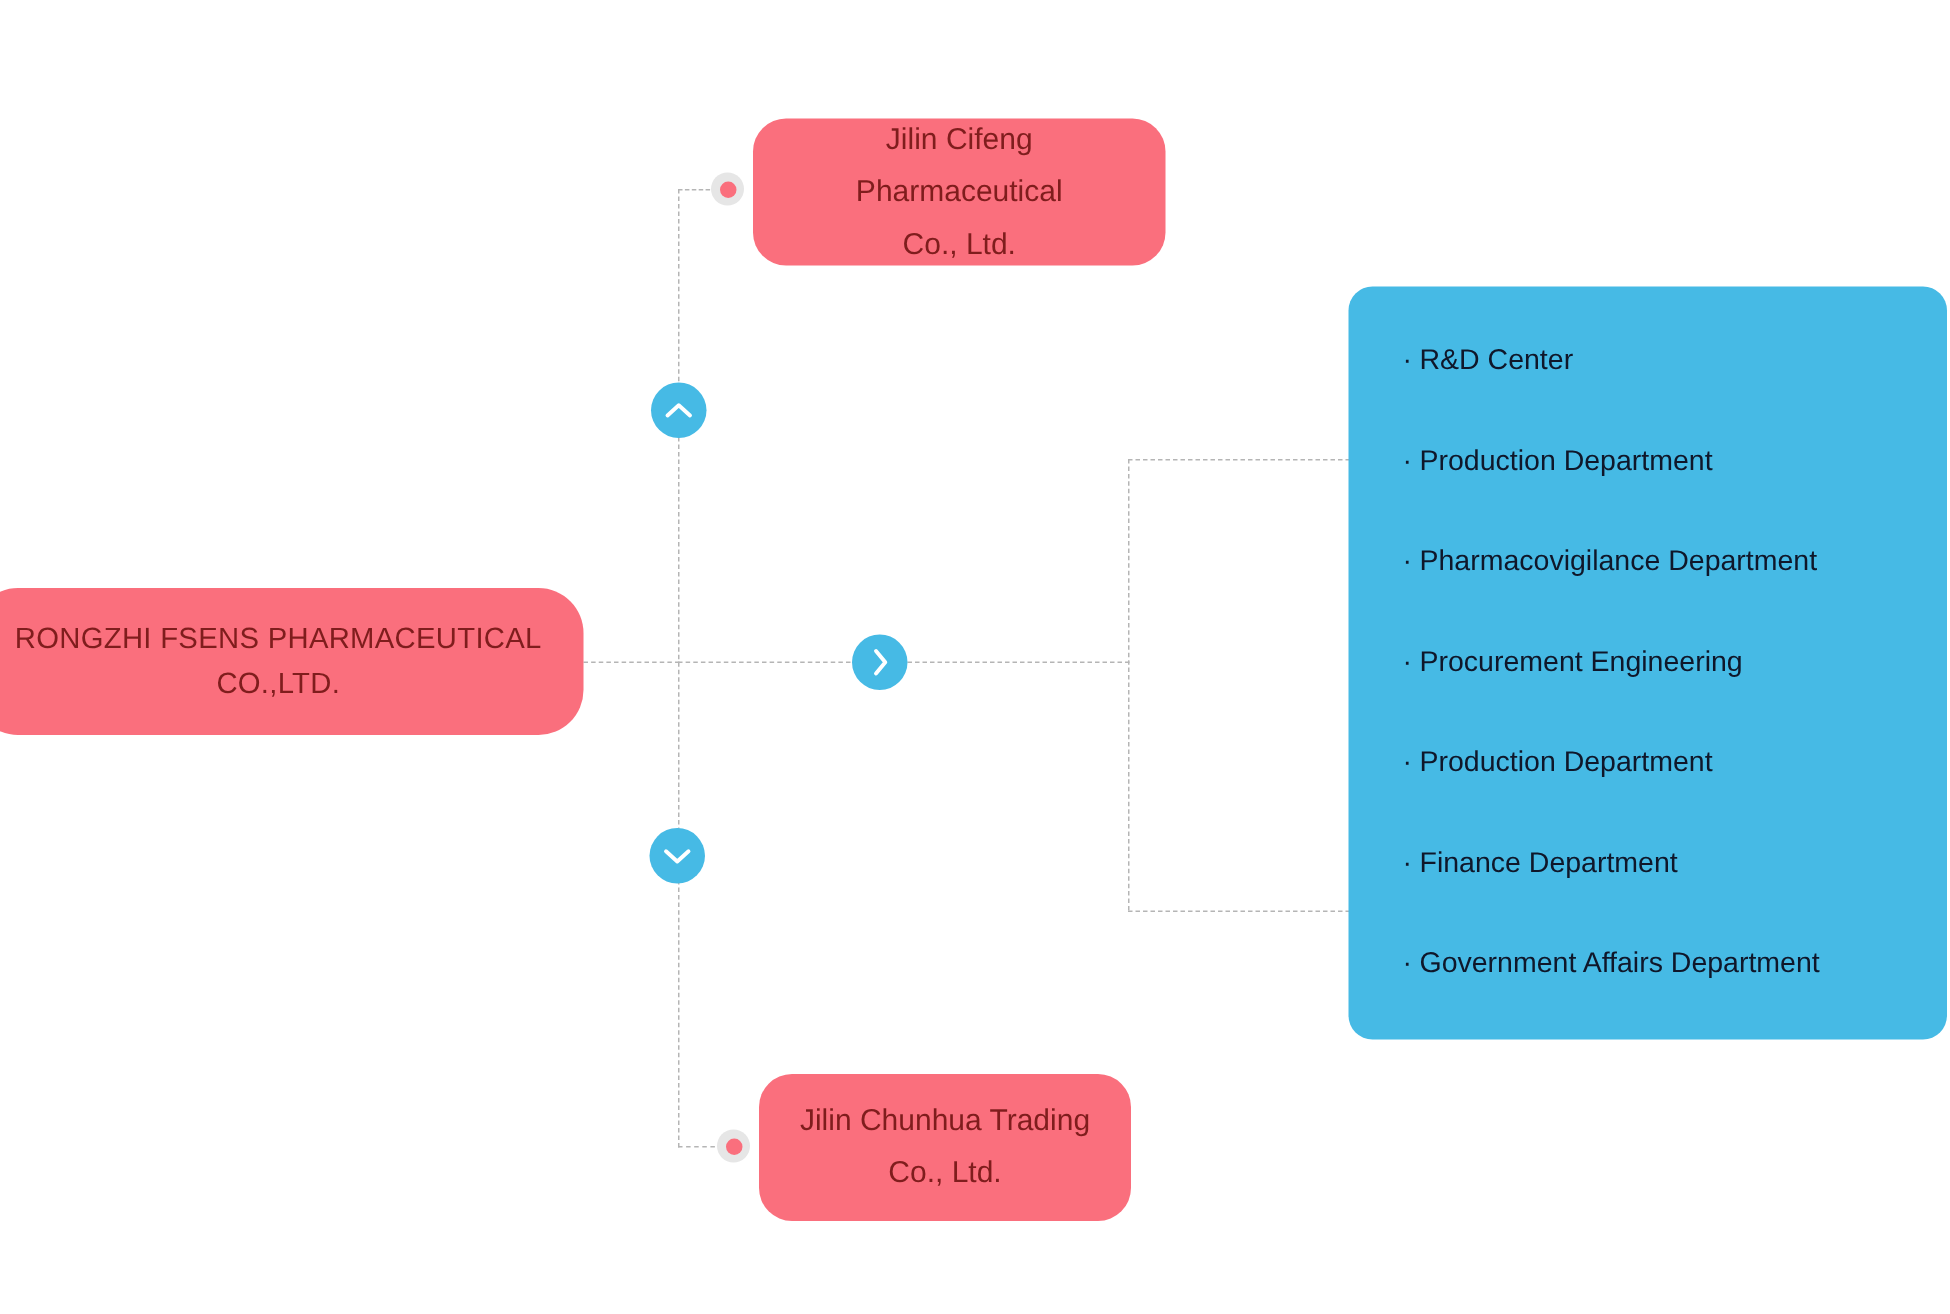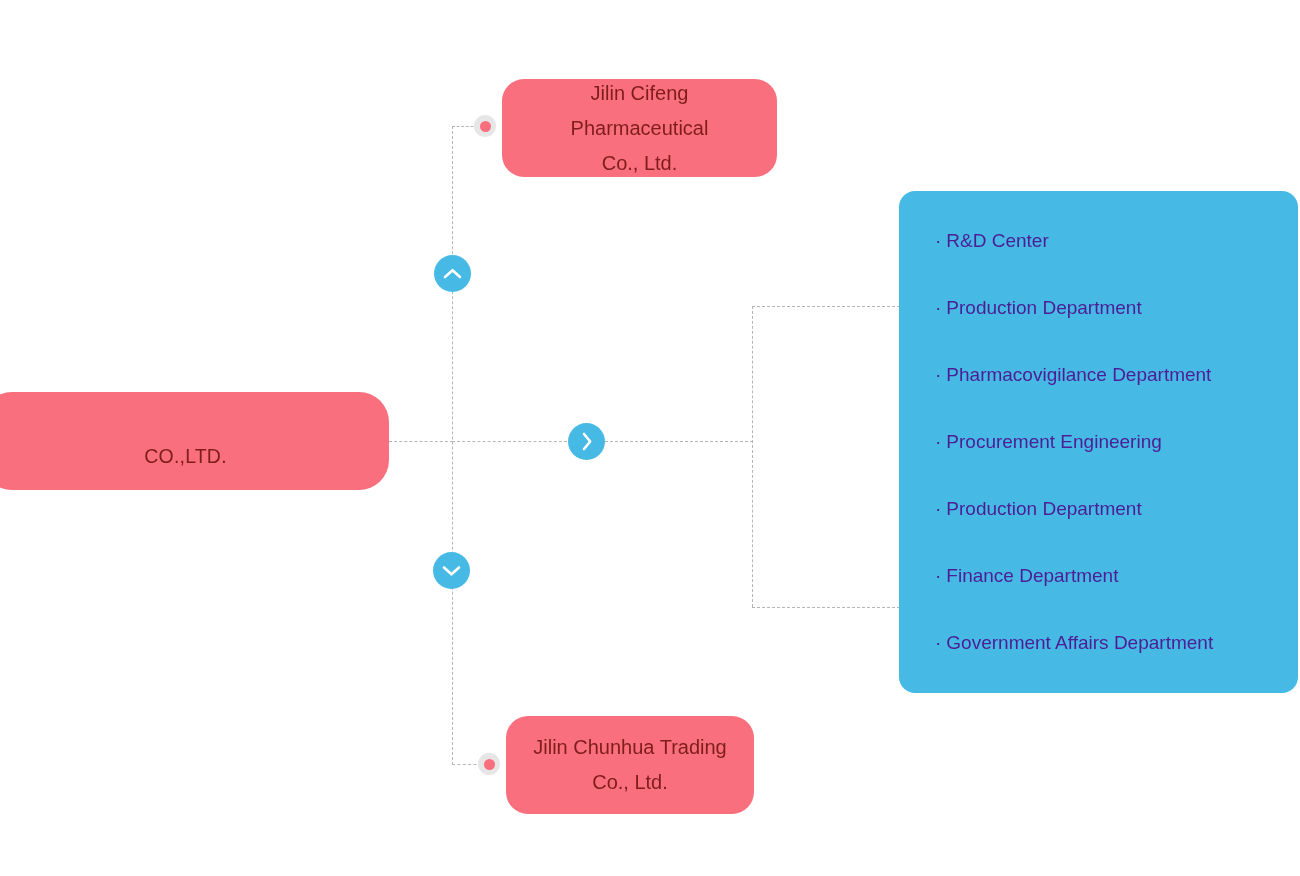--- a/index.html
+++ b/index.html
@@ -110,21 +110,21 @@
     background: #46bae5;
     border-radius: 16px;
     box-sizing: border-box;
     padding: 16px 0 16px 0;
     z-index: 3;
     display: flex;
     flex-direction: column;
     justify-content: space-around;
   }
   .dept-item {
-    color: #4c1d95;
+    color: #0f172a;
     font-size: 19px;
     line-height: 24px;
     padding: 0 18px 0 36px;
     white-space: nowrap;
   }
   .dept-item .bullet {
     margin-right: 5px;
   }
 </style>
 </head>
@@ -144,21 +144,21 @@
 
   <div class="conn conn-h" style="left:605px; top:441px; width:148px;"></div>
 
   <div class="conn conn-v" style="left:752px; top:306px; height:301px;"></div>
 
   <div class="conn conn-h" style="left:752px; top:306px; width:148px;"></div>
 
   <div class="conn conn-h" style="left:752px; top:607px; width:148px;"></div>
 
   <div class="node node-root" style="left:-18px; top:392px; width:407px; height:98px;">
-    <span class="node-text"><br><span>CO.,LTD.</span></span>
+    <span class="node-text"><span>RONGZHI FSENS PHARMACEUTICAL</span><br><span>CO.,LTD.</span></span>
   </div>
 
   <div class="leaf-dot" style="left:474px; top:115px;"></div>
   <div class="node node-company" style="left:502px; top:79px; width:275px; height:98px;">
     <span class="node-text"><span>Jilin Cifeng Pharmaceutical</span><br><span>Co., Ltd.</span></span>
   </div>
 
   <div class="leaf-dot" style="left:478px; top:753px;"></div>
   <div class="node node-company" style="left:506px; top:716px; width:248px; height:98px;">
     <span class="node-text"><span>Jilin Chunhua Trading</span><br><span>Co., Ltd.</span></span>

